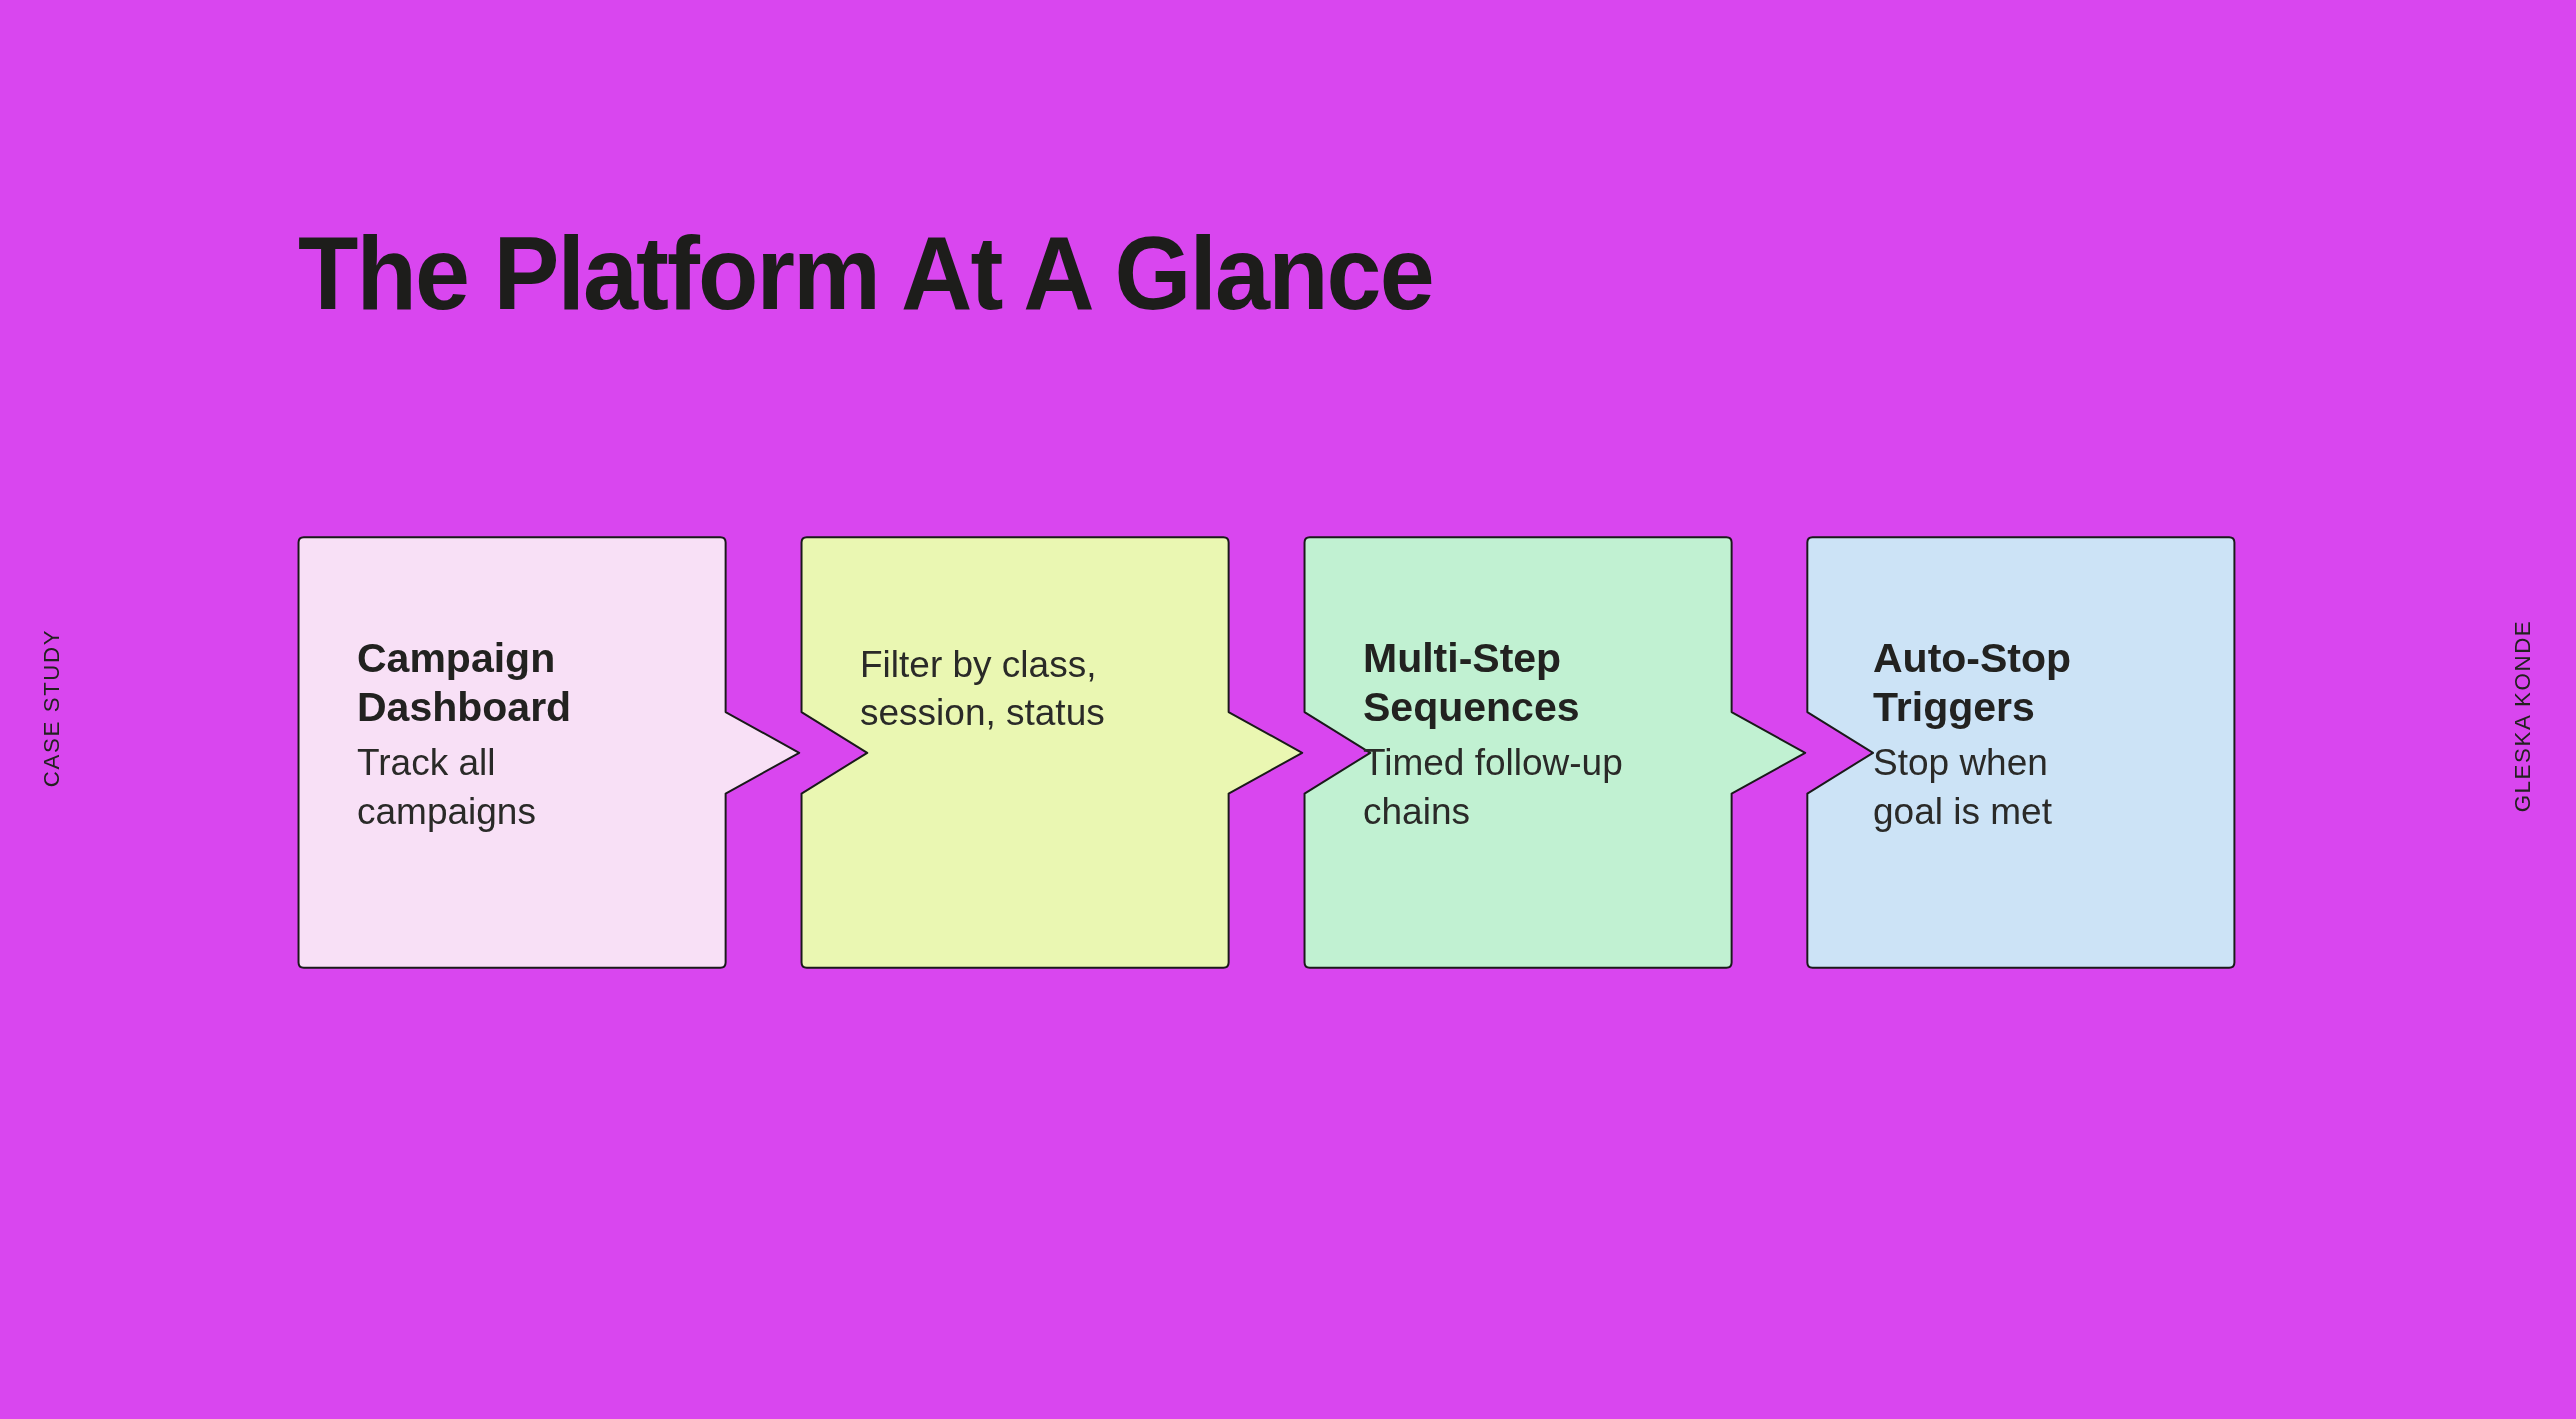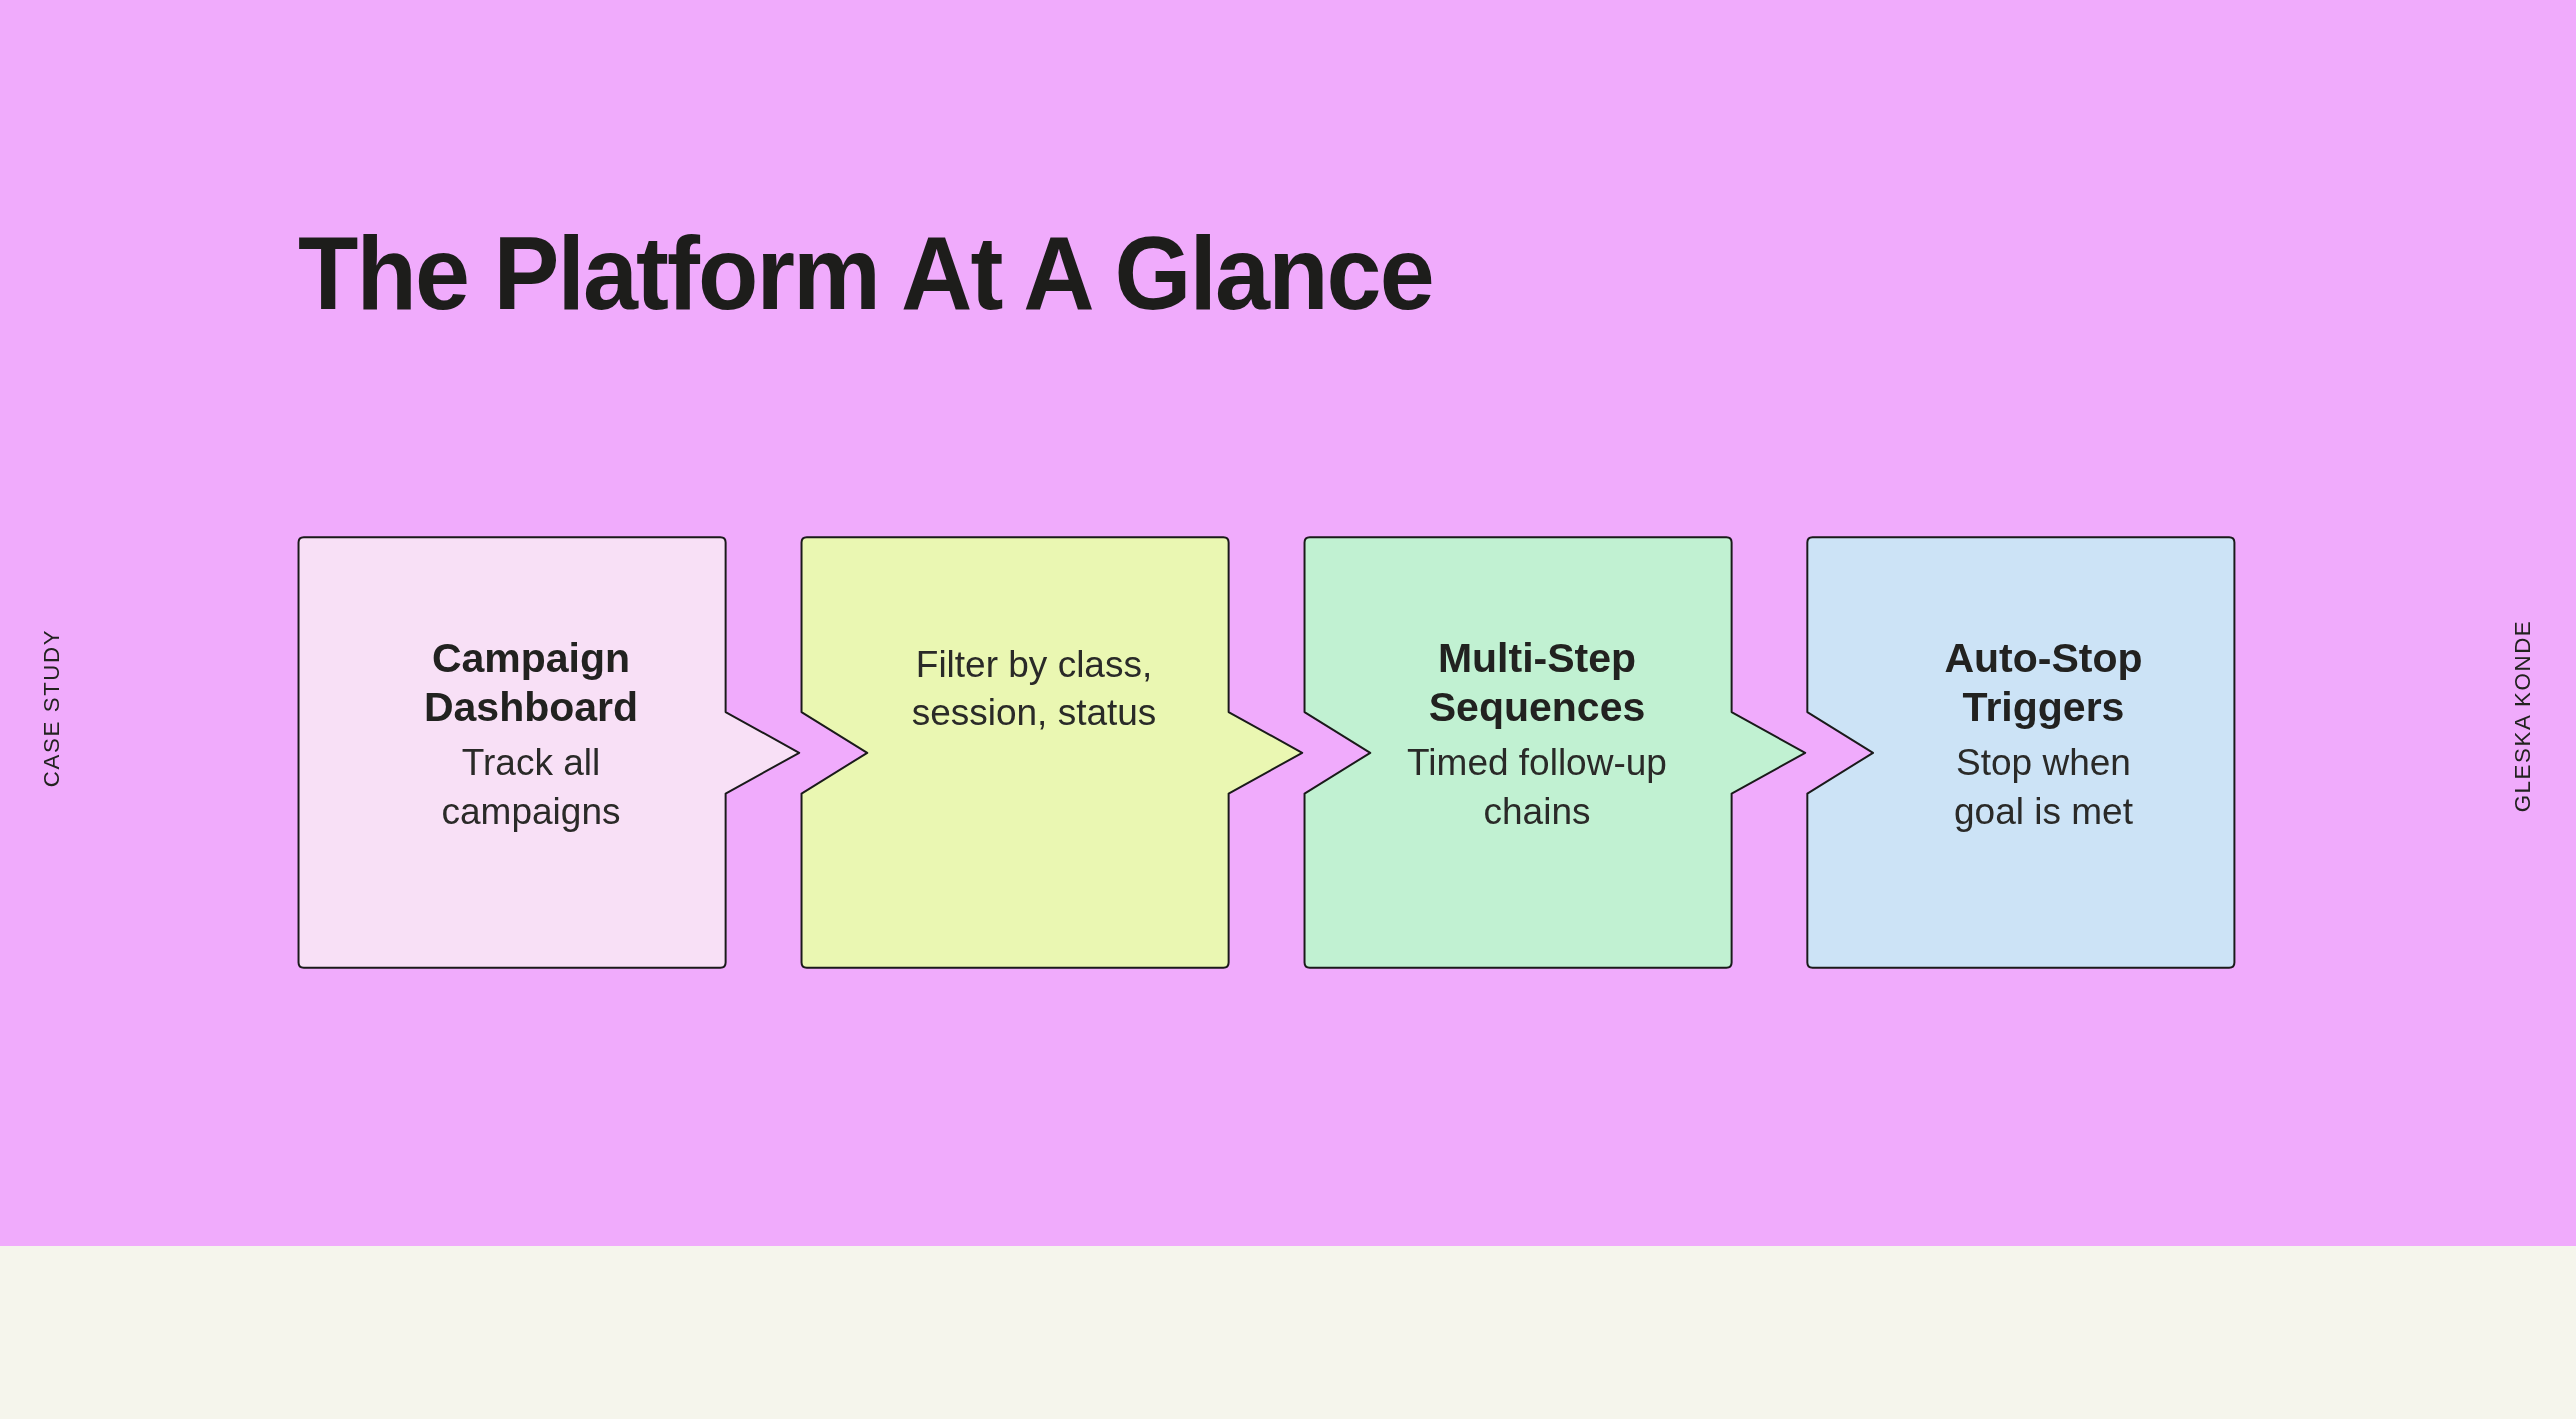--- a/index.html
+++ b/index.html
@@ -4,22 +4,22 @@
 <style>
   html, body {
     margin: 0;
     padding: 0;
     background: #f5f5ec;
     font-family: "Liberation Sans", sans-serif;
   }
   .canvas {
     position: relative;
     width: 2576px;
-    height: 1246px;
-    background: #f0abfc;
+    height: 1419px;
+    background: #d946ef;
     overflow: hidden;
   }
   .page-title {
     position: absolute;
     left: 298px;
     top: 149px;
     font-size: 104px;
     font-weight: bold;
     letter-spacing: -2px;
     line-height: 1.05;
@@ -46,21 +46,20 @@
     left: -1.3px;
     top: -1.3px;
     overflow: visible;
     display: block;
   }
   .step-text {
     position: absolute;
     left: 59px;
     top: 97px;
     right: 20px;
-    text-align: center;
   }
   .step-title {
     font-size: 41px;
     font-weight: bold;
     line-height: 1.2;
     color: #222220;
     letter-spacing: 0px;
     white-space: pre-line;
   }
   .step-body {

